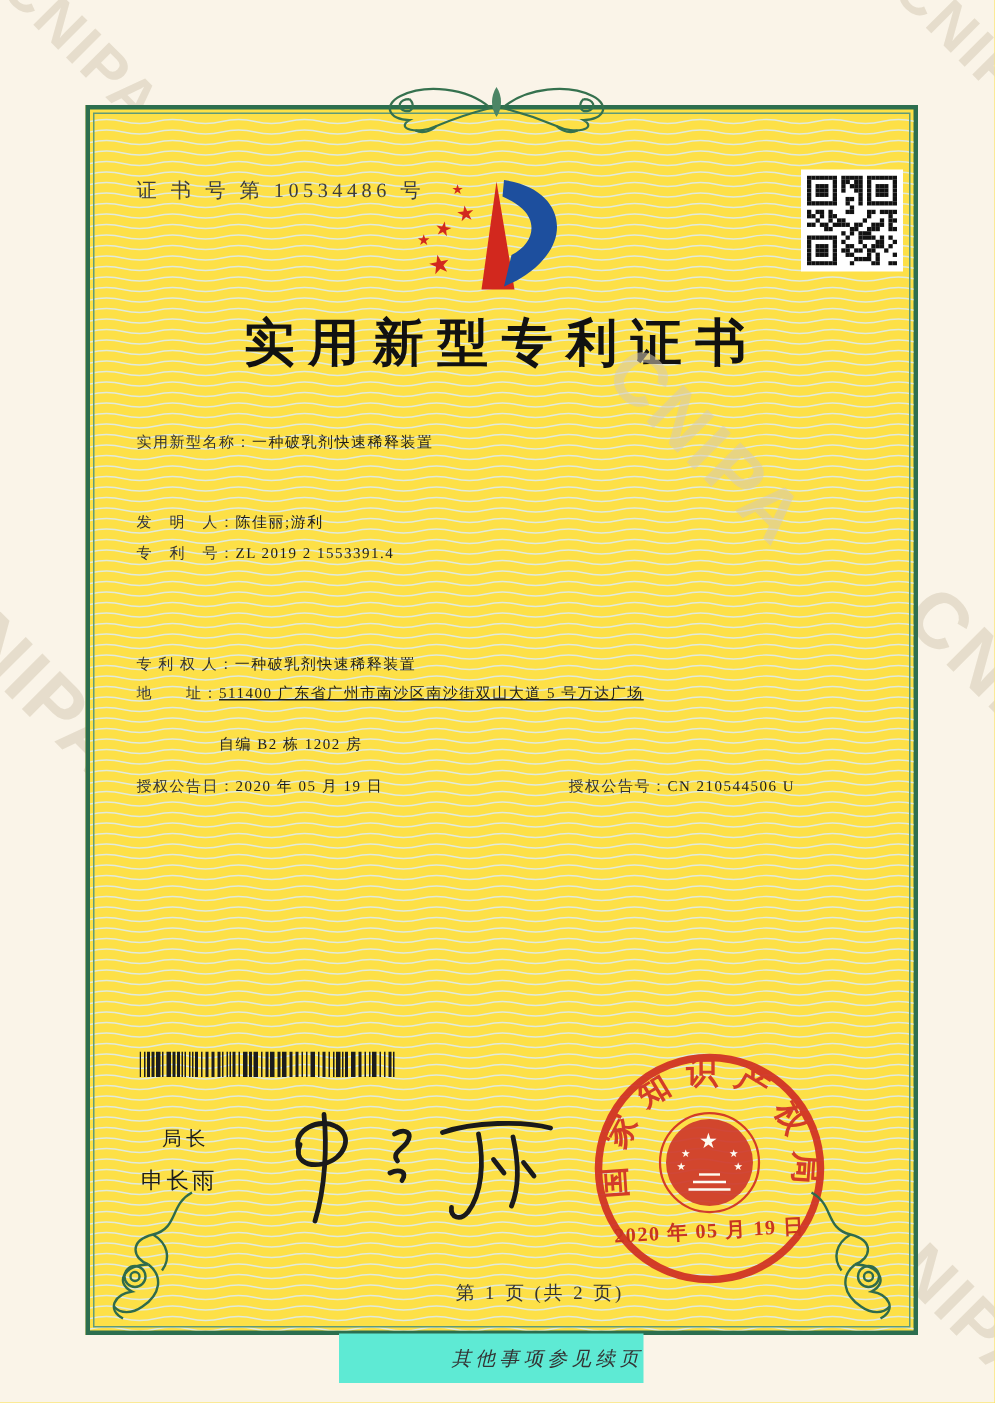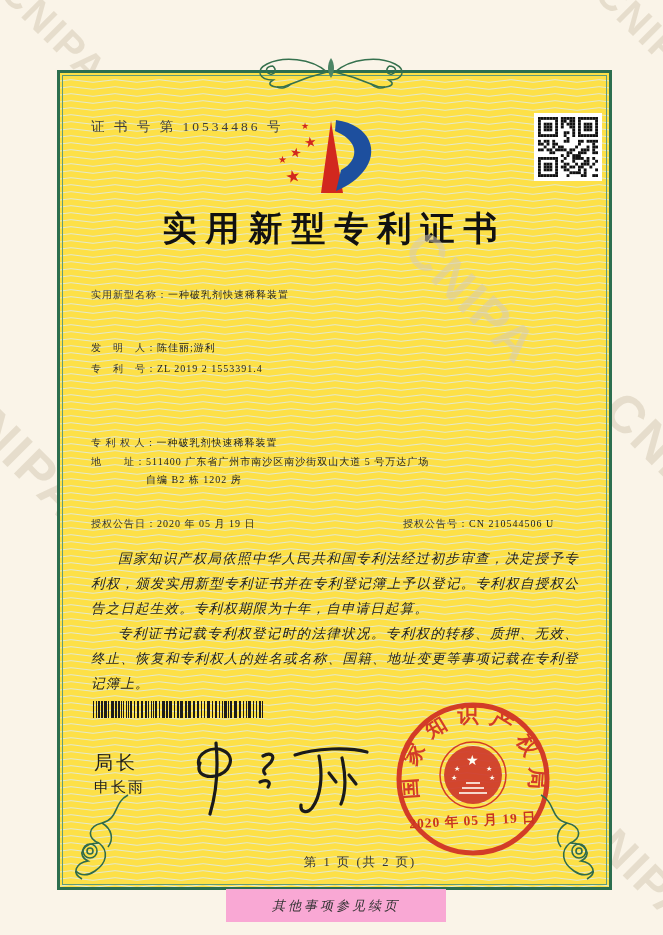--- a/index.html
+++ b/index.html
@@ -21,37 +21,37 @@
 
   .cert-no{left:31px;top:45px;font-size:13.5px;letter-spacing:3px;color:#3c3c3c;}
 
   .title{left:0;top:133px;width:549px;text-align:center;font-size:34px;
     font-weight:bold;letter-spacing:9px;color:#111;}
 
   .field-row{left:31px;font-size:10px;letter-spacing:1px;white-space:nowrap;}
   .field-label{color:#333;display:inline-block;}
   .field-value{color:#1d1d1d;}
   .addr-val{display:inline-block;vertical-align:top;}
-  .addr-line2{margin-top:4px;}
-  .grant-no-pair{position:absolute;left:288px;top:0;margin-left:24px;}
+  .addr-line2{margin-top:20px;}
+  .grant-no-pair{position:absolute;left:288px;top:0;}
 
   .paras{left:31px;top:473px;width:488px;font-size:13.5px;line-height:25px;
     text-align:justify;font-style:italic;letter-spacing:1.2px;color:#222;}
   .paras p{margin:0;text-indent:2em;}
 
-  .sig-title{left:34px;top:677px;font-family:"Liberation Sans","DejaVu Sans",sans-serif;
-    font-size:19px;letter-spacing:3px;color:#1c1c1c;}
+  .sig-title{left:48px;top:677px;font-family:"Liberation Sans","DejaVu Sans",sans-serif;
+    font-size:13px;letter-spacing:3px;color:#1c1c1c;}
   .sig-name{left:34px;top:705px;font-family:Liberation Serif, serif;
     font-size:15px;letter-spacing:2px;color:#1c1c1c;}
 
   .pagination{left:0;top:781px;width:600px;text-align:center;font-size:12.5px;
     letter-spacing:2px;color:#333;}
 
-  .footer-strip{position:absolute;left:226px;top:889px;width:220px;height:33px;
-    background:#f9a8d4;z-index:3;display:flex;align-items:center;justify-content:center;}
+  .footer-strip{position:absolute;left:226px;top:889px;width:203px;height:33px;
+    background:#5eead4;z-index:3;display:flex;align-items:center;justify-content:flex-end;}
   .footer-note{font-size:13px;letter-spacing:3px;color:#333;font-style:italic;}
 
   svg{display:block;}
 </style>
 </head>
 <body>
 
 <div id="cert">
 
   <div class="watermark" style="left:-12px;top:8px;font-size:40px;">CNIPA</div>
@@ -424,35 +424,31 @@
       <span class="field-label">发　明　人：</span><span class="field-value">陈佳丽;游利</span>
     </div>
     <div class="abs field-row" style="top:289px;">
       <span class="field-label">专　利　号：</span><span class="field-value">ZL 2019 2 1553391.4</span>
     </div>
     <div class="abs field-row" style="top:363px;">
       <span class="field-label">专 利 权 人：</span><span class="field-value">一种破乳剂快速稀释装置</span>
     </div>
     <div class="abs field-row" style="top:382px;white-space:normal;width:505px;">
       <span class="field-label">地　　址：</span><span class="field-value addr-val" style="max-width:395px;">
-        <span style="display:block;">511400 广东省广州市南沙区南沙街双山大道 5 号万达广场</span>
+        <span style="display:block;text-decoration:underline;">511400 广东省广州市南沙区南沙街双山大道 5 号万达广场</span>
         <span style="display:block;" class="addr-line2">自编 B2 栋 1202 房</span>
       </span>
     </div>
     <div class="abs field-row" style="top:444px;width:505px;">
       <span class="field-label">授权公告日：</span><span class="field-value">2020 年 05 月 19 日</span>
       <span class="grant-no-pair">
         <span class="field-label">授权公告号：</span><span class="field-value">CN 210544506 U</span>
       </span>
     </div>
 
-    <div class="abs paras">
-      <p>国家知识产权局依照中华人民共和国专利法经过初步审查，决定授予专利权，颁发实用新型专利证书并在专利登记簿上予以登记。专利权自授权公告之日起生效。专利权期限为十年，自申请日起算。</p>
-      <p>专利证书记载专利权登记时的法律状况。专利权的转移、质押、无效、终止、恢复和专利权人的姓名或名称、国籍、地址变更等事项记载在专利登记簿上。</p>
-    </div>
 
     <svg class="abs" style="left:33px;top:628px;" id="barcode" width="172" height="17">
         <rect x="0" y="0" width="1" height="17" fill="#1c1c1c"></rect>
         <rect x="3" y="0" width="1" height="17" fill="#1c1c1c"></rect>
         <rect x="5" y="0" width="2" height="17" fill="#1c1c1c"></rect>
         <rect x="8" y="0" width="2" height="17" fill="#1c1c1c"></rect>
         <rect x="11" y="0" width="3" height="17" fill="#1c1c1c"></rect>
         <rect x="15" y="0" width="1" height="17" fill="#1c1c1c"></rect>
         <rect x="18" y="0" width="3" height="17" fill="#1c1c1c"></rect>
         <rect x="22" y="0" width="2" height="17" fill="#1c1c1c"></rect>

